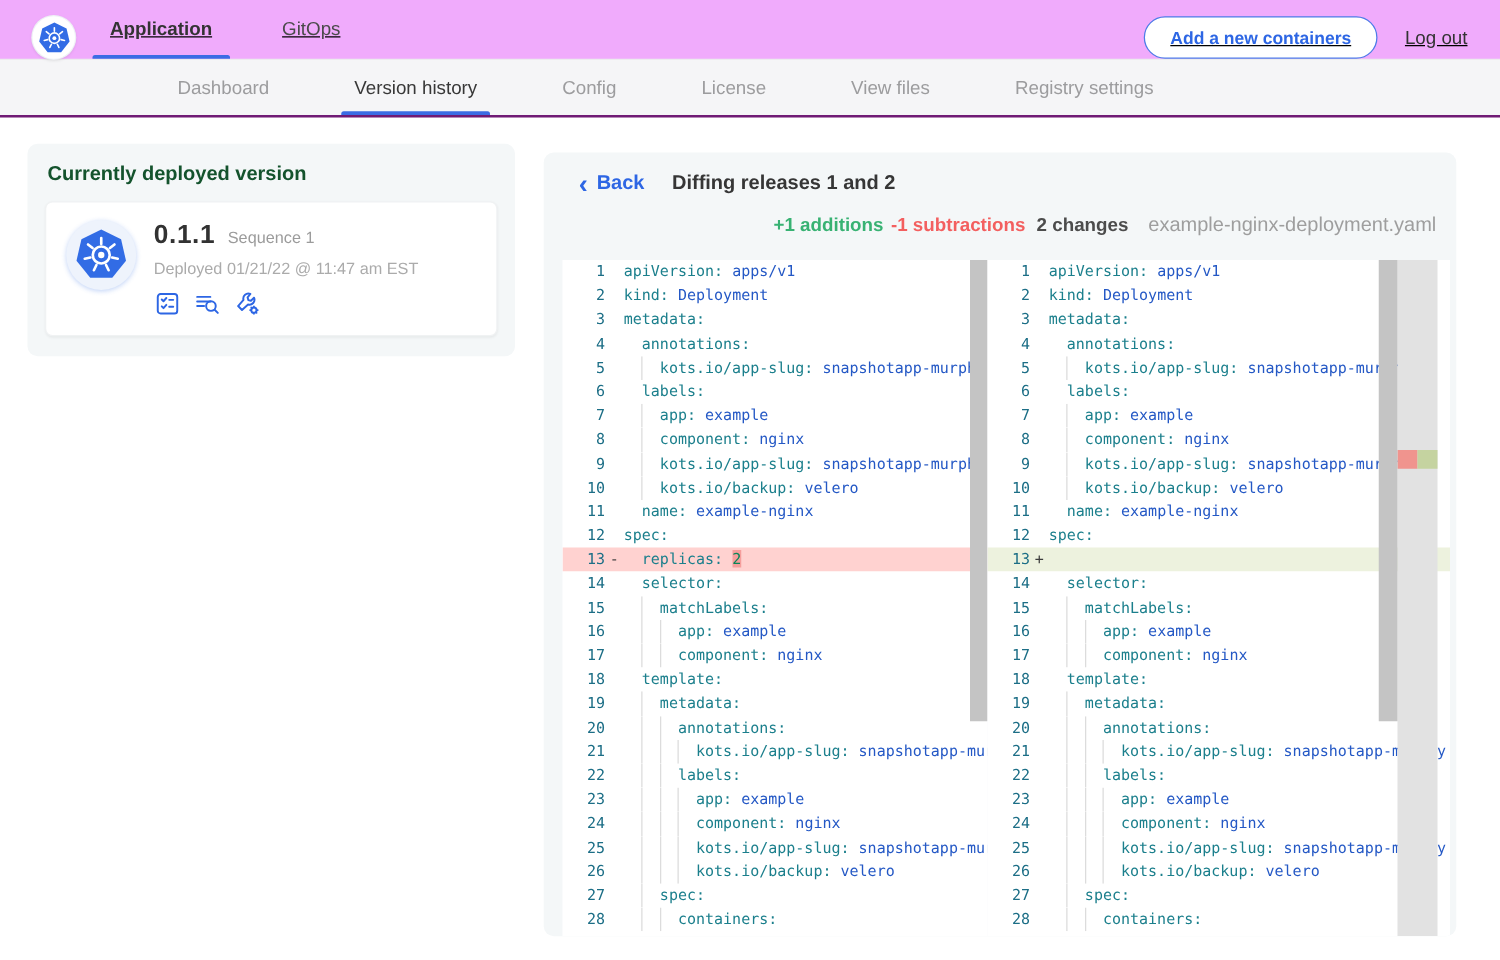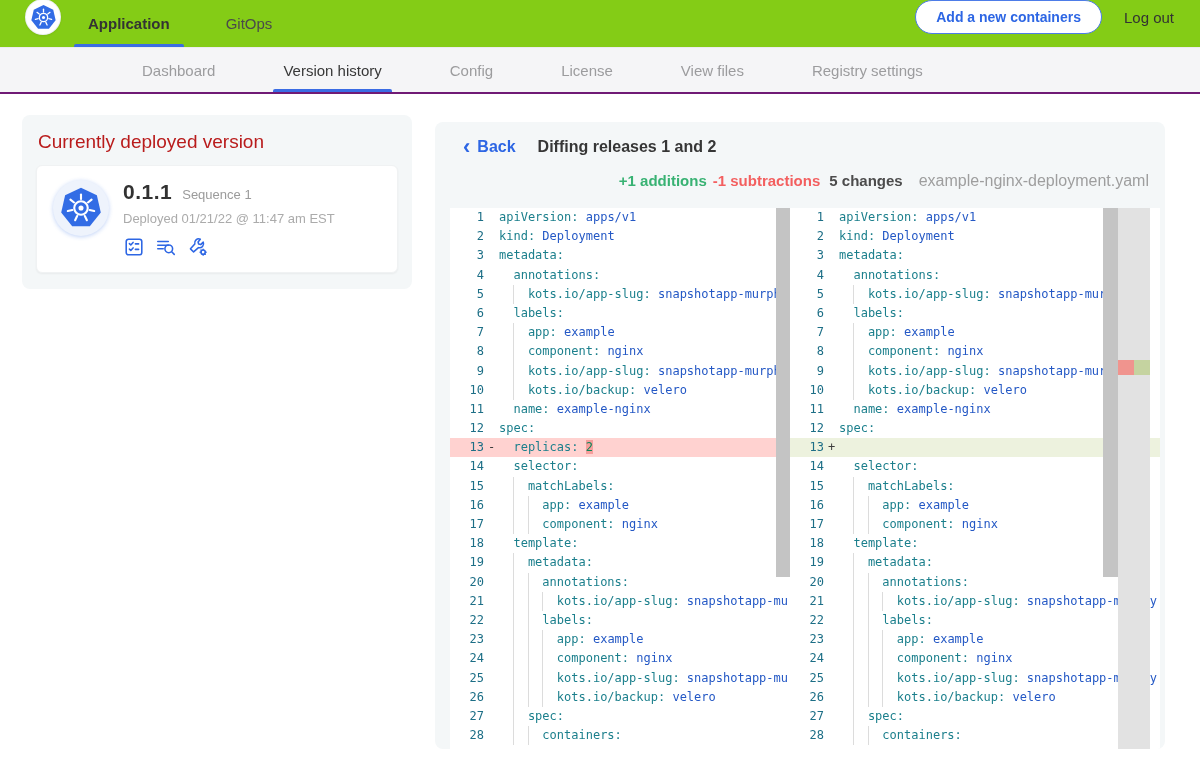--- a/index.html
+++ b/index.html
@@ -1,21 +1,21 @@
 <!DOCTYPE html>
 <html><head>
 <meta charset="utf-8">
 <style>
   * { margin:0; padding:0; box-sizing:border-box; }
   html,body { width:1200px; height:768px; overflow:hidden; background:#fff;
     font-family:"Liberation Sans", sans-serif; }
 
   
-  .topbar { position:absolute; top:0; left:0; right:0; height:48px; background:#84cc16;
-    border-bottom:1px solid #ececee; display:flex; align-items:flex-start; z-index:5; }
+  .topbar { position:absolute; top:0; left:0; right:0; height:48px; background:#f0abfc;
+    border-bottom:1px solid #ececee; display:flex; align-items:flex-end; z-index:5;text-decoration:underline; }
   .logo-badge { margin-left:26px; width:34px; height:34px; border-radius:50%; background:#fff;
     box-shadow:0 0 0 1px #eef1f5, 0 1px 3px rgba(0,0,0,.15);
     display:flex; align-items:center; justify-content:center; flex:none; }
   .top-tabs { display:flex; height:100%; margin-left:14px; gap:28px; }
   .top-tab { display:flex; align-items:center; height:100%; padding:0 14px; font-size:15px;
     color:#4a4a4a; position:relative; cursor:pointer; }
   .top-tab.active { color:#333; font-weight:700; }
   .top-tab.active::after { content:""; position:absolute; left:0; right:0; bottom:0; height:3px;
     background:#3b6ce4; border-radius:2px 2px 0 0; }
   .topbar-right { margin-left:auto; display:flex; align-items:center; gap:22px; margin-right:26px; }
@@ -32,21 +32,21 @@
   .subnav-tab.active { color:#383838; }
   .subnav-tab.active::after { content:""; position:absolute; left:0; right:0; bottom:0; height:3px;
     background:#3b6ce4; border-radius:2px 2px 0 0; }
 
   
   .main { position:absolute; top:94px; left:0; right:0; bottom:0; background:#fff; }
 
   
   .deployed-card { position:absolute; left:22px; top:21px; width:390px; background:#f4f7f8;
     border-radius:8px; padding:14px 14px 16px; }
-  .deployed-title { font-size:19px; font-weight:400; color:#b91c1c; margin:2px 2px 12px; }
+  .deployed-title { font-size:16px; font-weight:700; color:#14532d; margin:2px 2px 12px; }
   .deployed-inner { background:#fff; border-radius:6px; border:1px solid #f0f2f3;
     box-shadow:0 1px 2px rgba(0,0,0,.05); padding:14px 16px; display:flex; gap:14px; }
   .k8s-badge-lg { width:56px; height:56px; border-radius:50%; background:#eef3fc;
     box-shadow:0 1px 4px rgba(50,108,229,.3); display:flex; align-items:center;
     justify-content:center; flex:none; }
   .version-row { display:flex; align-items:baseline; gap:10px; }
   .version-number { font-size:21px; font-weight:700; color:#323232; letter-spacing:.5px; }
   .sequence { font-size:13px; color:#9b9b9b; }
   .deployed-at { font-size:13px; color:#ababab; margin-top:7px; }
   .action-icons { display:flex; align-items:center; gap:10px; margin-top:10px; }
@@ -196,21 +196,21 @@
     <div class="diff-header">
       <div class="back-link">
         <span class="back-chevron">‹</span>
         <span>Back</span>
       </div>
       <h3 class="diff-title">Diffing releases 1 and 2</h3>
     </div>
     <div class="diff-stats">
       <span class="additions">+1 additions</span>
       <span class="subtractions">-1 subtractions</span>
-      <span class="changes">5 changes</span>
+      <span class="changes">2 changes</span>
       <span class="filename">example-nginx-deployment.yaml</span>
     </div>
 
     <div class="panes">
       <div class="pane original">
         <div class="rows">
             <div class="crow">
               <span class="ln">1</span>
               <span class="sign"></span>
               <span class="codeline"><span class="k">apiVersion:</span> <span class="v">apps/v1</span></span>

